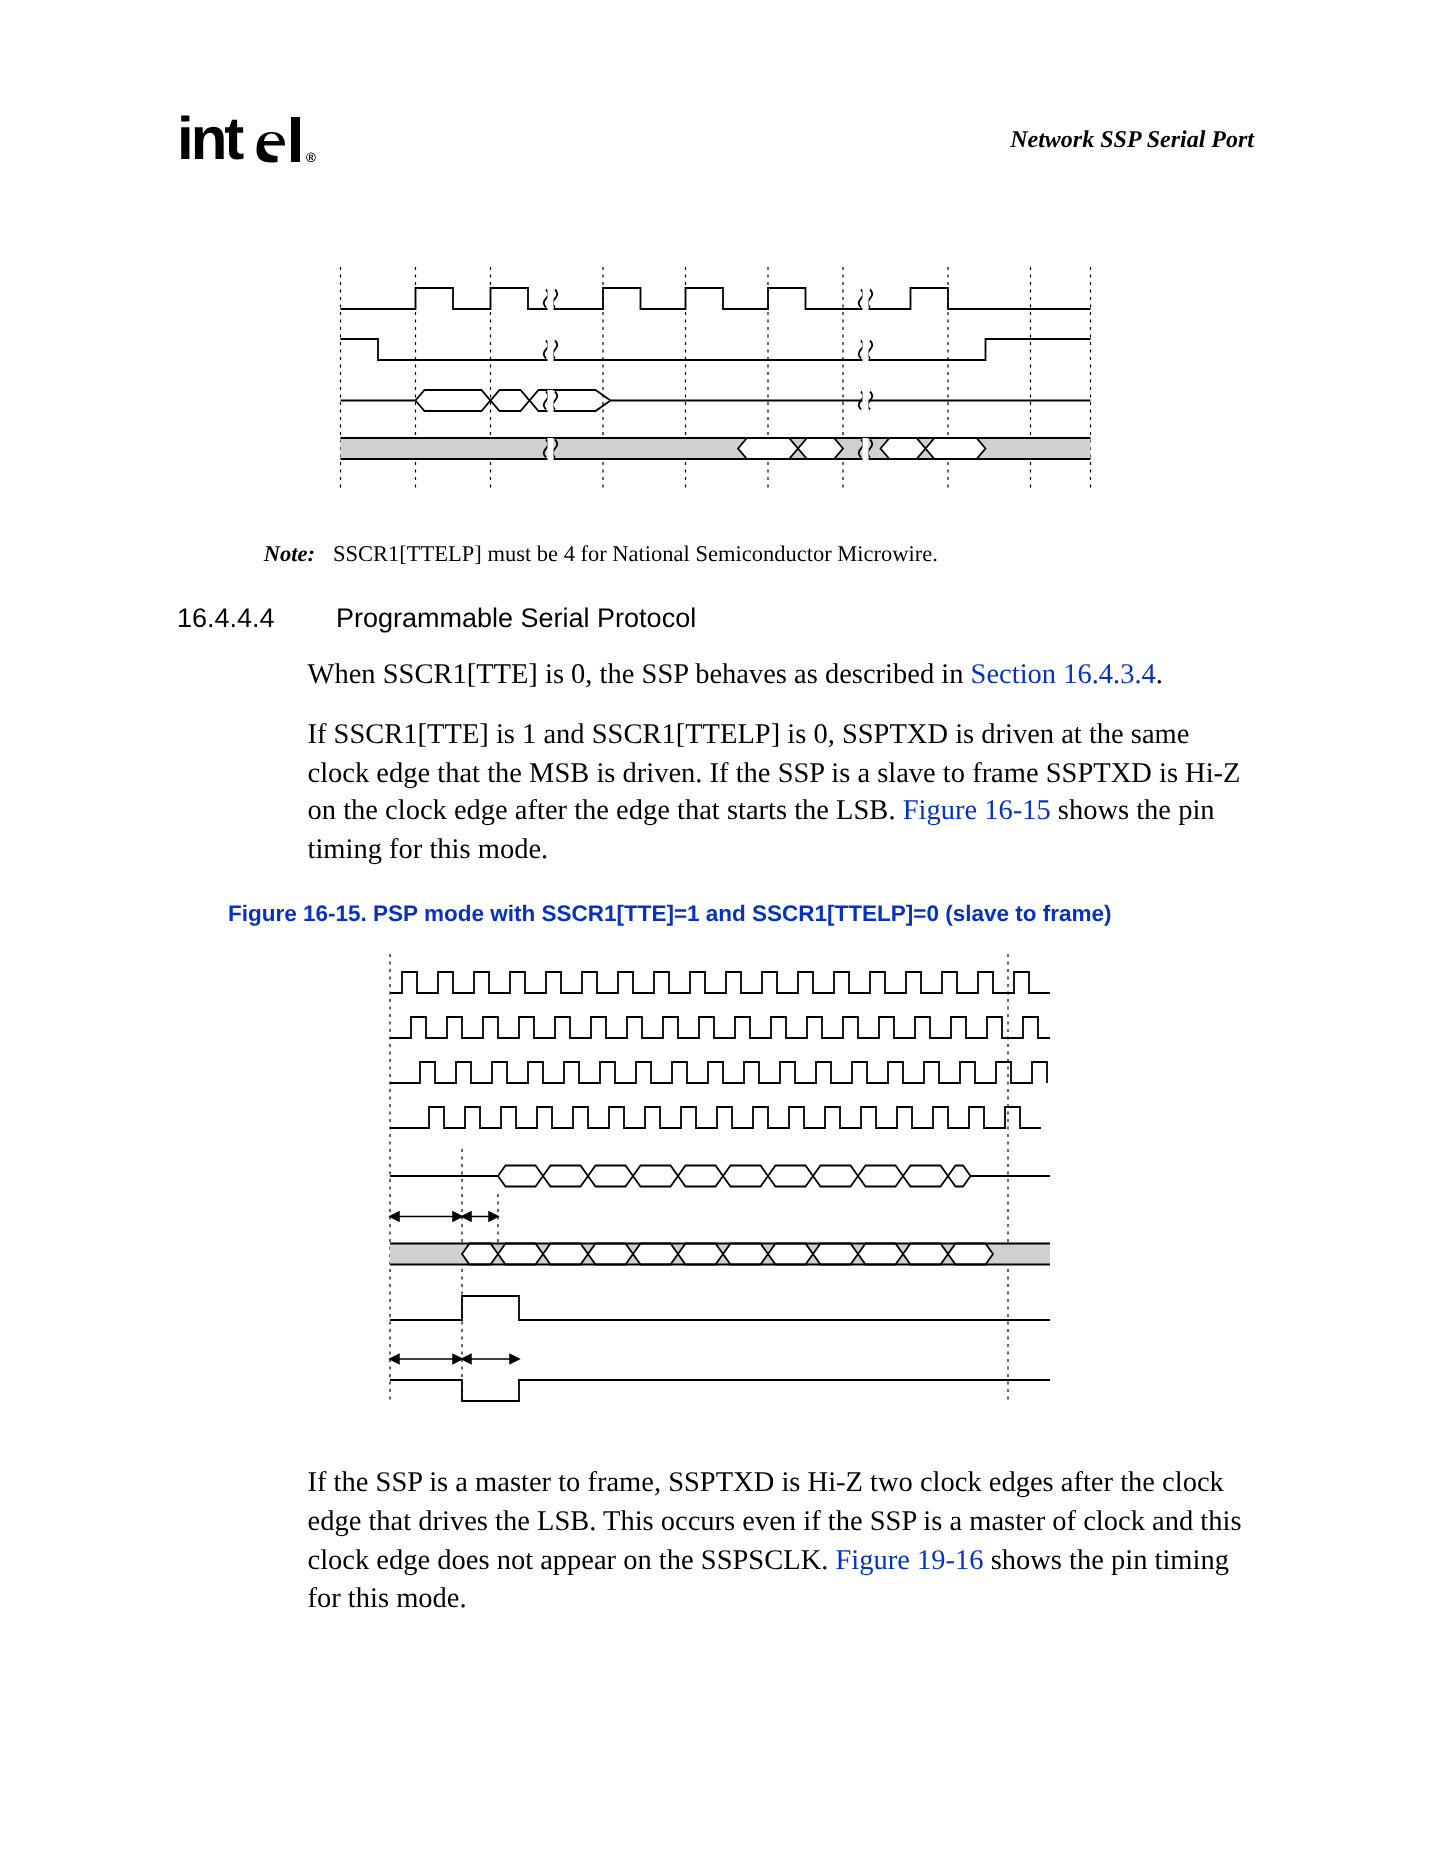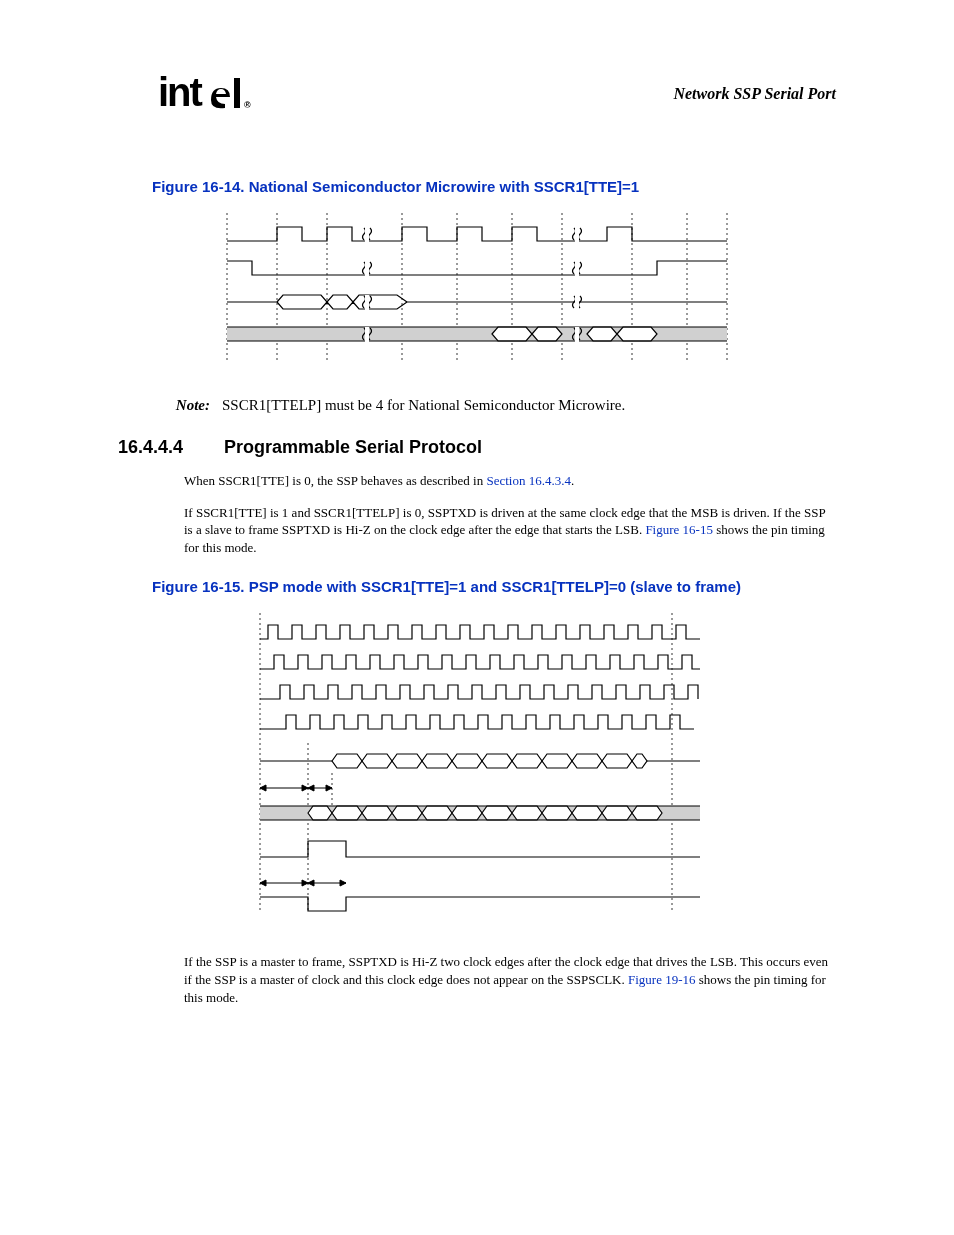--- a/index.html
+++ b/index.html
@@ -17,21 +17,20 @@
     width: 954px;
     height: 1235px;
     box-sizing: border-box;
     padding: 70px 118px 60px 118px;
   }
   .header-row {
     display: flex;
     justify-content: space-between;
     align-items: center;
     margin-bottom: 60px;
-    margin-left: 40px;
   }
   .logo {
     font-family: "Helvetica Neue", Arial, sans-serif;
     font-weight: 700;
     font-size: 42px;
     letter-spacing: -1px;
     display: flex;
     align-items: baseline;
   }
   .chapter-title {
@@ -63,30 +62,30 @@
     font-weight: 700;
     width: 58px;
     flex: 0 0 58px;
     text-align: right;
     margin-right: 12px;
   }
   .section-row {
     display: flex;
     margin: 22px 0 14px 0;
     font-family: Arial, Helvetica, sans-serif;
-    font-weight: 700;
+    font-weight: 400;
     font-size: 18px;
   }
   .section-num {
     width: 106px;
     flex: 0 0 106px;
   }
   .body-block {
-    margin-left: 66px;
-    font-size: 13px;
+    margin-left: 87px;
+    font-size: 19px;
     line-height: 1.35;
   }
   .body-para {
     margin-bottom: 14px;
   }
   .link {
     color: #0732bf;
   }
   .footer-row {
     position: absolute;
@@ -119,21 +118,20 @@
 
         <path d="M53 30 q0 -12 10 -12 q9 0 9 9 h-14 q1 7 9 7 v4 q-14 2 -14 -8 Z M58 24 h10 q-1 -5 -5 -5 q-4 0 -5 5 Z" fill="#000"></path>
 
         <rect x="76" y="8" width="6" height="30" fill="#000"></rect>
         <text x="86" y="38" font-size="9">®</text>
       </svg>
     </div>
     <div class="chapter-title">Network SSP Serial Port</div>
   </div>
 
-  <div class="figure-caption">Figure 16-14. National Semiconductor Microwire with SSCR1[TTE]=1</div>
 
   <div class="figure-svg-wrap">
     <svg width="520" height="150" viewBox="0 0 520 150">
       <defs>
         <g id="break">
           <path d="M-3 -6 q3 3 0 6 q-3 3 0 6" stroke="#000" fill="none"></path>
           <path d="M3 -6 q3 3 0 6 q-3 3 0 6" stroke="#000" fill="none"></path>
           <rect x="-2" y="-7" width="4" height="15" fill="#fff" stroke="none"></rect>
         </g>
       </defs>

